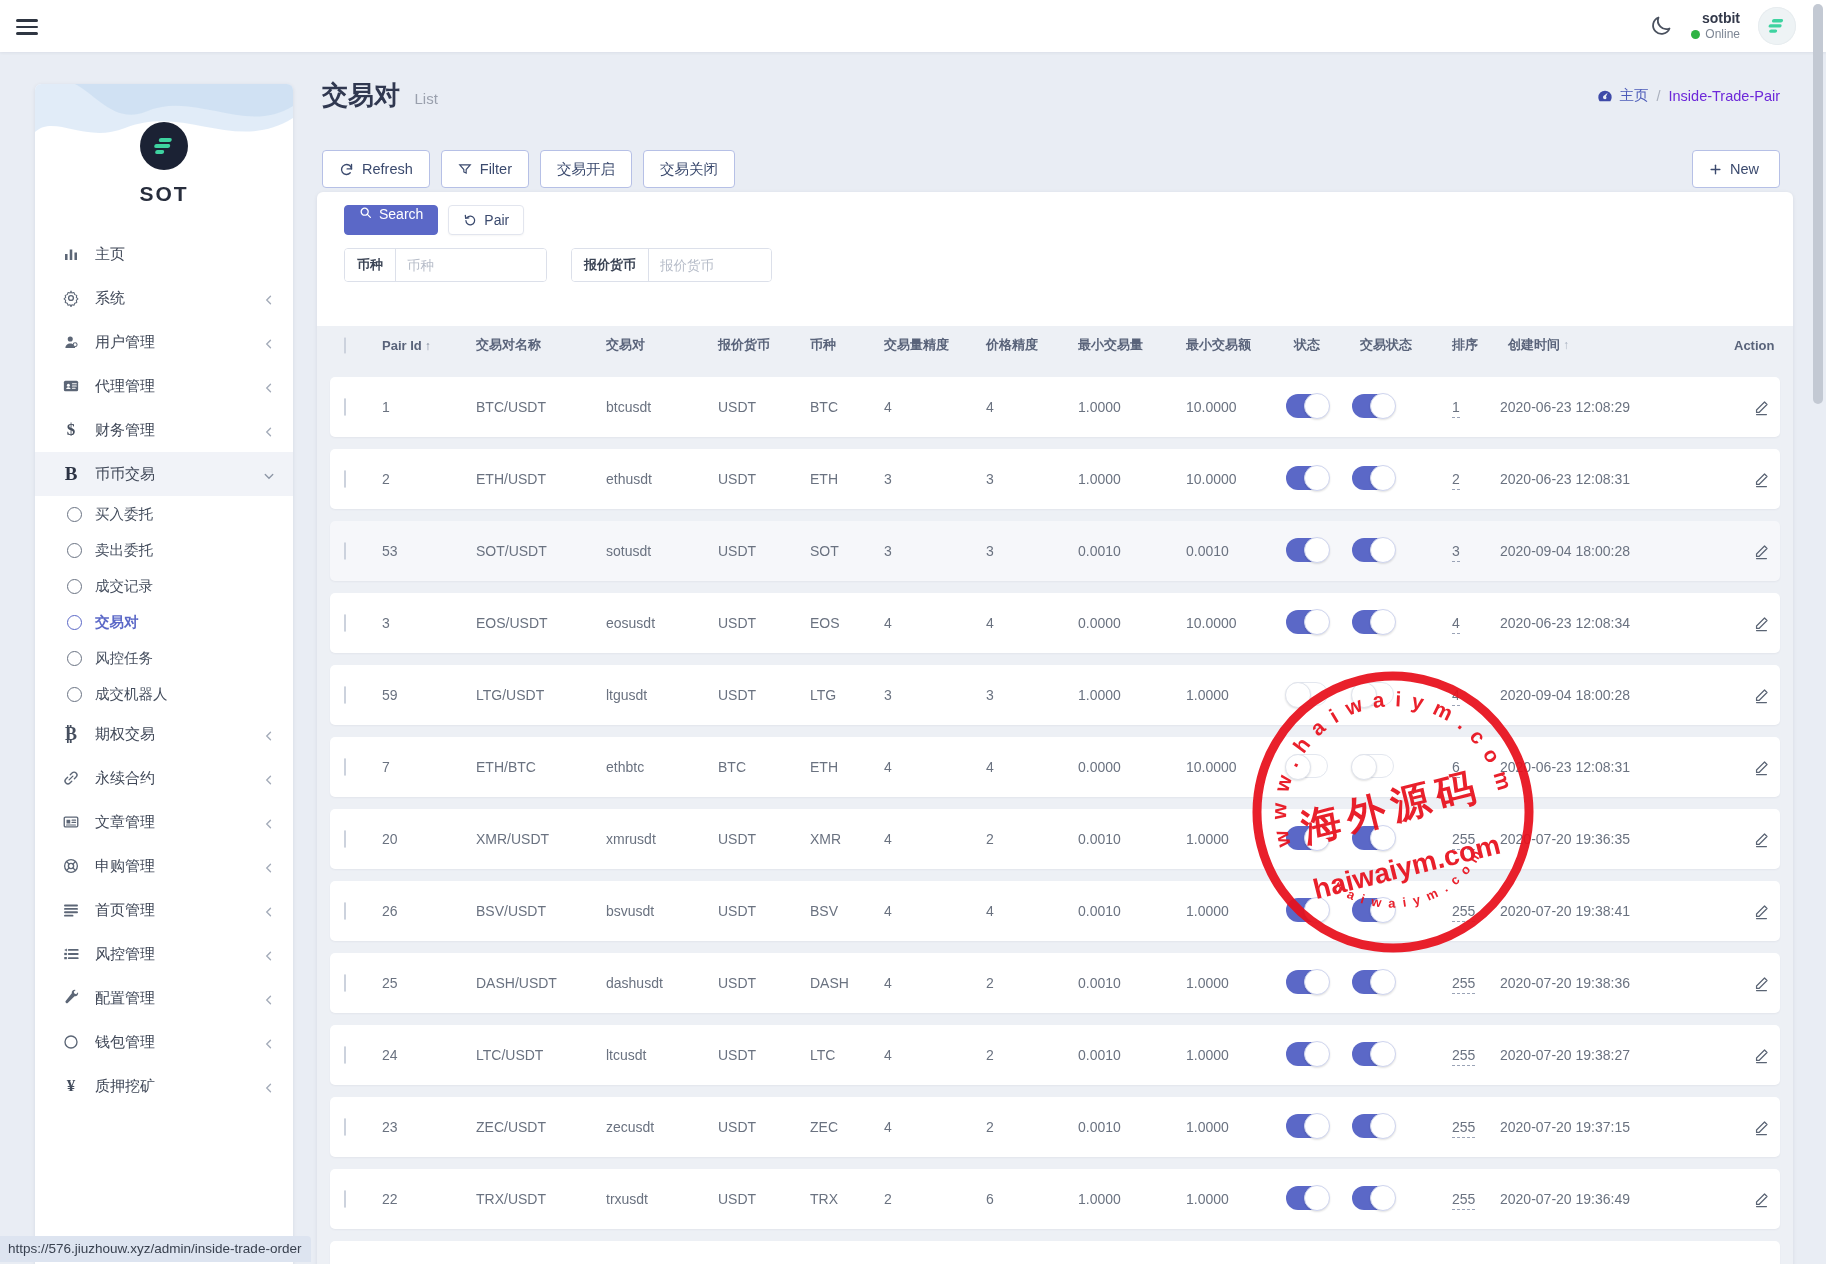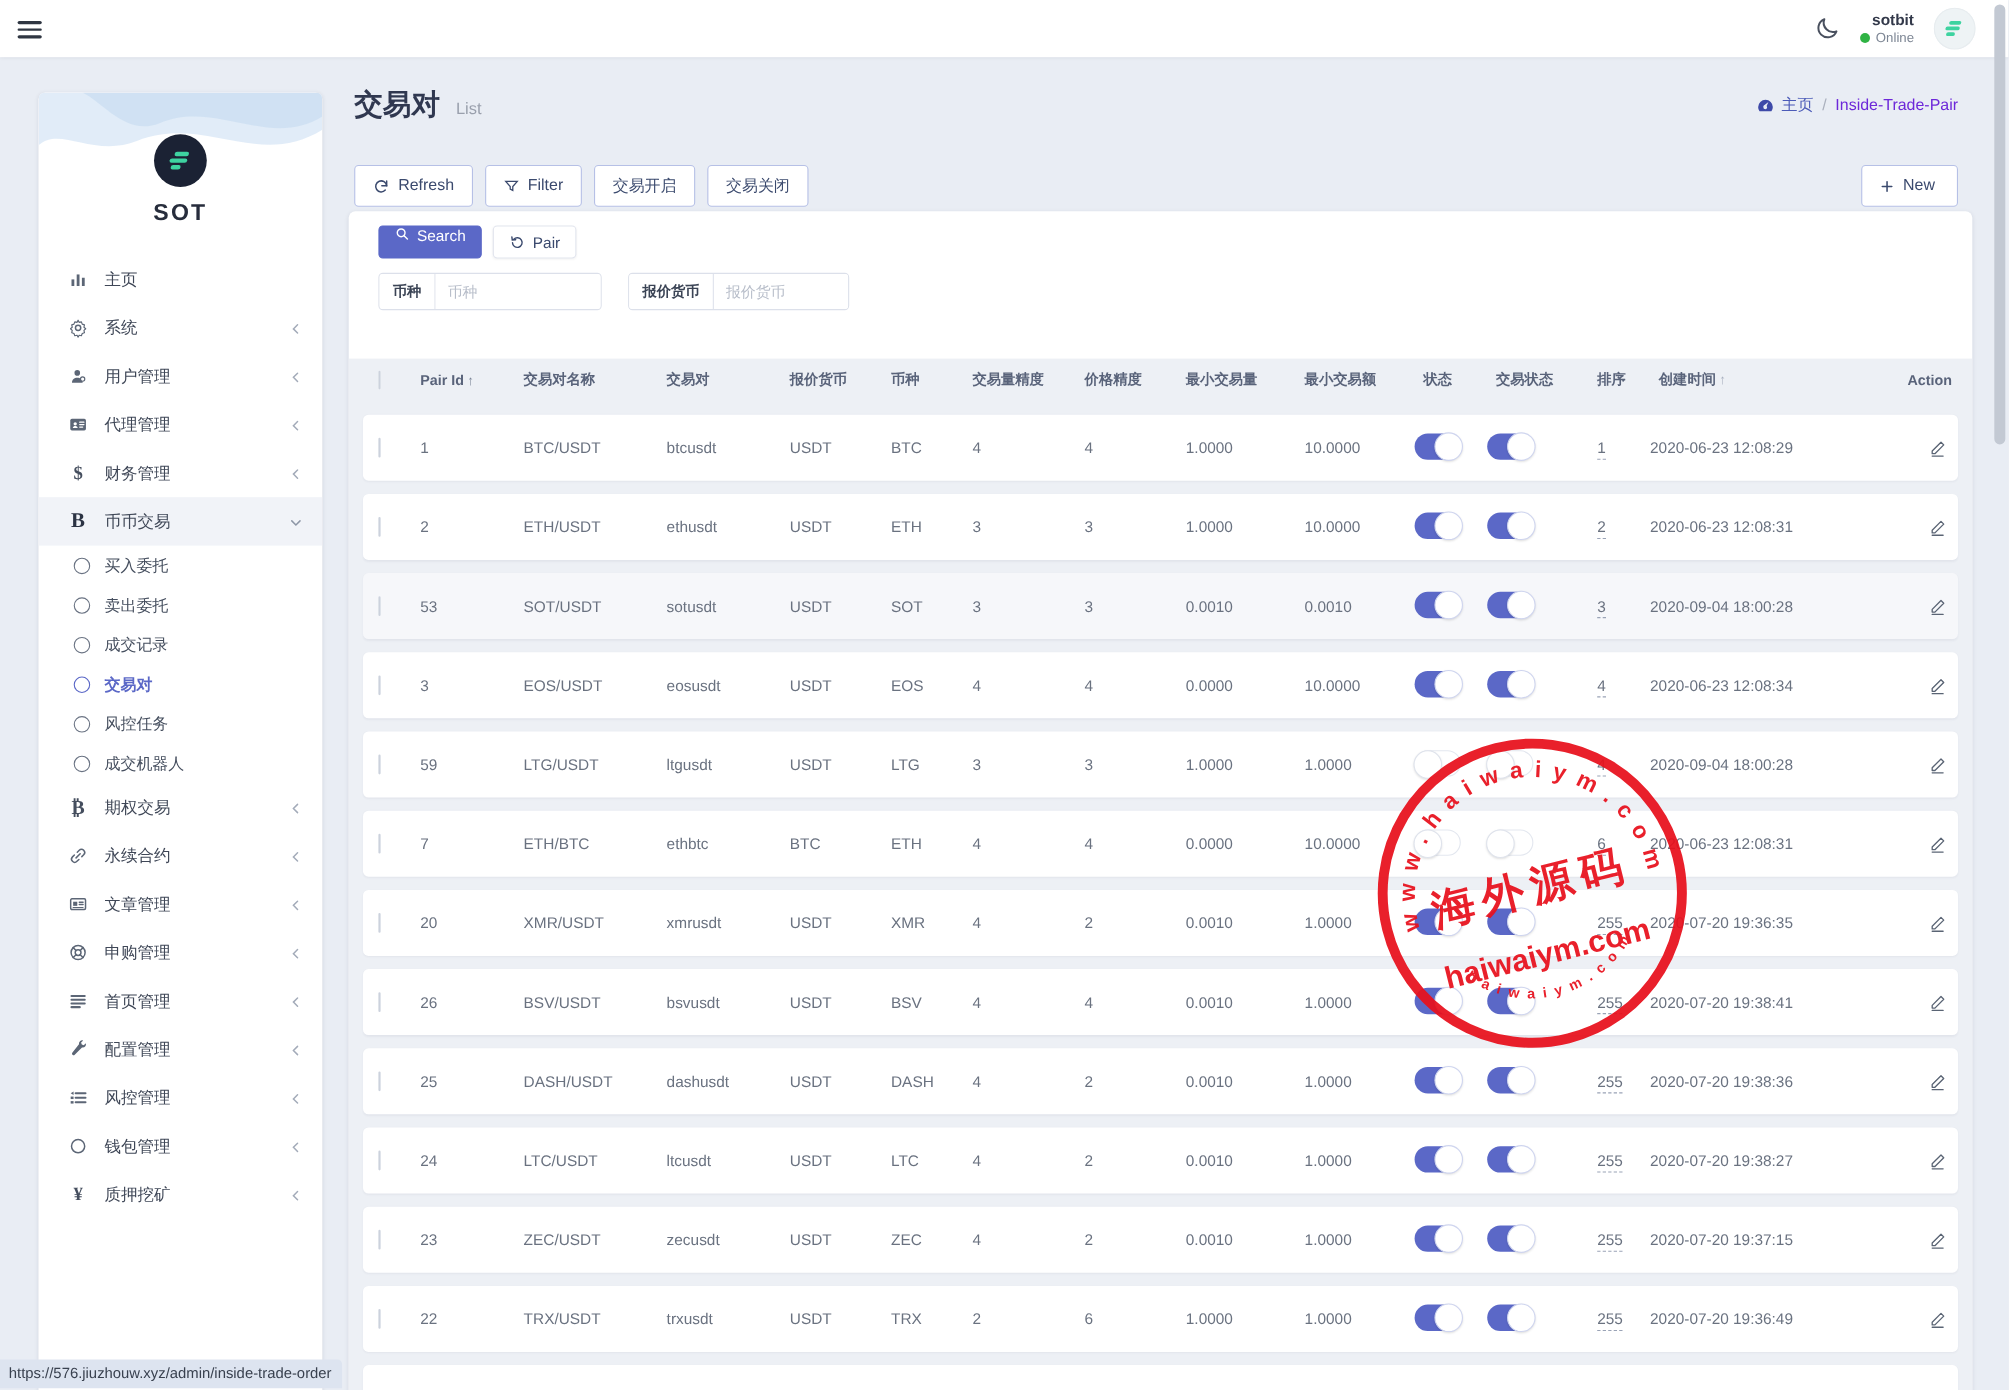--- a/index.html
+++ b/index.html
@@ -328,41 +328,41 @@
         </span>
     <span class="si-label">首页管理</span>
     <span class="si-chevron"><svg width="12" height="12" viewBox="0 0 16 16" fill="none" stroke="#a3abb9" stroke-width="1.8" stroke-linecap="round">
             <polyline points="10 3, 5 8, 10 13"></polyline>
           </svg></span>
   </div>
 
   <div class="side-item">
     <span class="si-icon">
           <svg width="18" height="18" viewBox="0 0 24 24" fill="none" stroke="#5c6676" stroke-width="1.8" stroke-linecap="round" stroke-linejoin="round">
-            <path d="M14.2 6.3a4.3 4.3 0 0 1 5.6-5L17 4l.9 2.6 2.6.9 2.7-2.7a4.3 4.3 0 0 1-5 5.6L8.6 20a2.1 2.1 0 0 1-3-3z" transform="scale(0.92)" fill="#5c6676" stroke="none"></path>
-          </svg>
-        </span>
-    <span class="si-label">配置管理</span>
-    <span class="si-chevron"><svg width="12" height="12" viewBox="0 0 16 16" fill="none" stroke="#a3abb9" stroke-width="1.8" stroke-linecap="round">
-            <polyline points="10 3, 5 8, 10 13"></polyline>
-          </svg></span>
-  </div>
-
-  <div class="side-item">
-    <span class="si-icon">
-          <svg width="18" height="18" viewBox="0 0 24 24" fill="none" stroke="#5c6676" stroke-width="1.8" stroke-linecap="round" stroke-linejoin="round">
             <line x1="9" y1="6.5" x2="21" y2="6.5" stroke-width="2.4"></line>
             <line x1="9" y1="12" x2="21" y2="12" stroke-width="2.4"></line>
             <line x1="9" y1="17.5" x2="21" y2="17.5" stroke-width="2.4"></line>
             <path d="M6.5 4.5v4l-3.5-2z" fill="#5c6676" stroke="none"></path>
             <rect x="3" y="10.5" width="3.5" height="3" fill="#5c6676" stroke="none"></rect>
             <rect x="3" y="16" width="3.5" height="3" fill="#5c6676" stroke="none"></rect>
           </svg>
         </span>
     <span class="si-label">风控管理</span>
+    <span class="si-chevron"><svg width="12" height="12" viewBox="0 0 16 16" fill="none" stroke="#a3abb9" stroke-width="1.8" stroke-linecap="round">
+            <polyline points="10 3, 5 8, 10 13"></polyline>
+          </svg></span>
+  </div>
+
+  <div class="side-item">
+    <span class="si-icon">
+          <svg width="18" height="18" viewBox="0 0 24 24" fill="none" stroke="#5c6676" stroke-width="1.8" stroke-linecap="round" stroke-linejoin="round">
+            <path d="M14.2 6.3a4.3 4.3 0 0 1 5.6-5L17 4l.9 2.6 2.6.9 2.7-2.7a4.3 4.3 0 0 1-5 5.6L8.6 20a2.1 2.1 0 0 1-3-3z" transform="scale(0.92)" fill="#5c6676" stroke="none"></path>
+          </svg>
+        </span>
+    <span class="si-label">配置管理</span>
     <span class="si-chevron"><svg width="12" height="12" viewBox="0 0 16 16" fill="none" stroke="#a3abb9" stroke-width="1.8" stroke-linecap="round">
             <polyline points="10 3, 5 8, 10 13"></polyline>
           </svg></span>
   </div>
 
   <div class="side-item">
     <span class="si-icon">
           <svg width="18" height="18" viewBox="0 0 24 24" fill="none" stroke="#5c6676" stroke-width="1.8" stroke-linecap="round" stroke-linejoin="round">
             <circle cx="12" cy="12" r="8"></circle>
           </svg>

